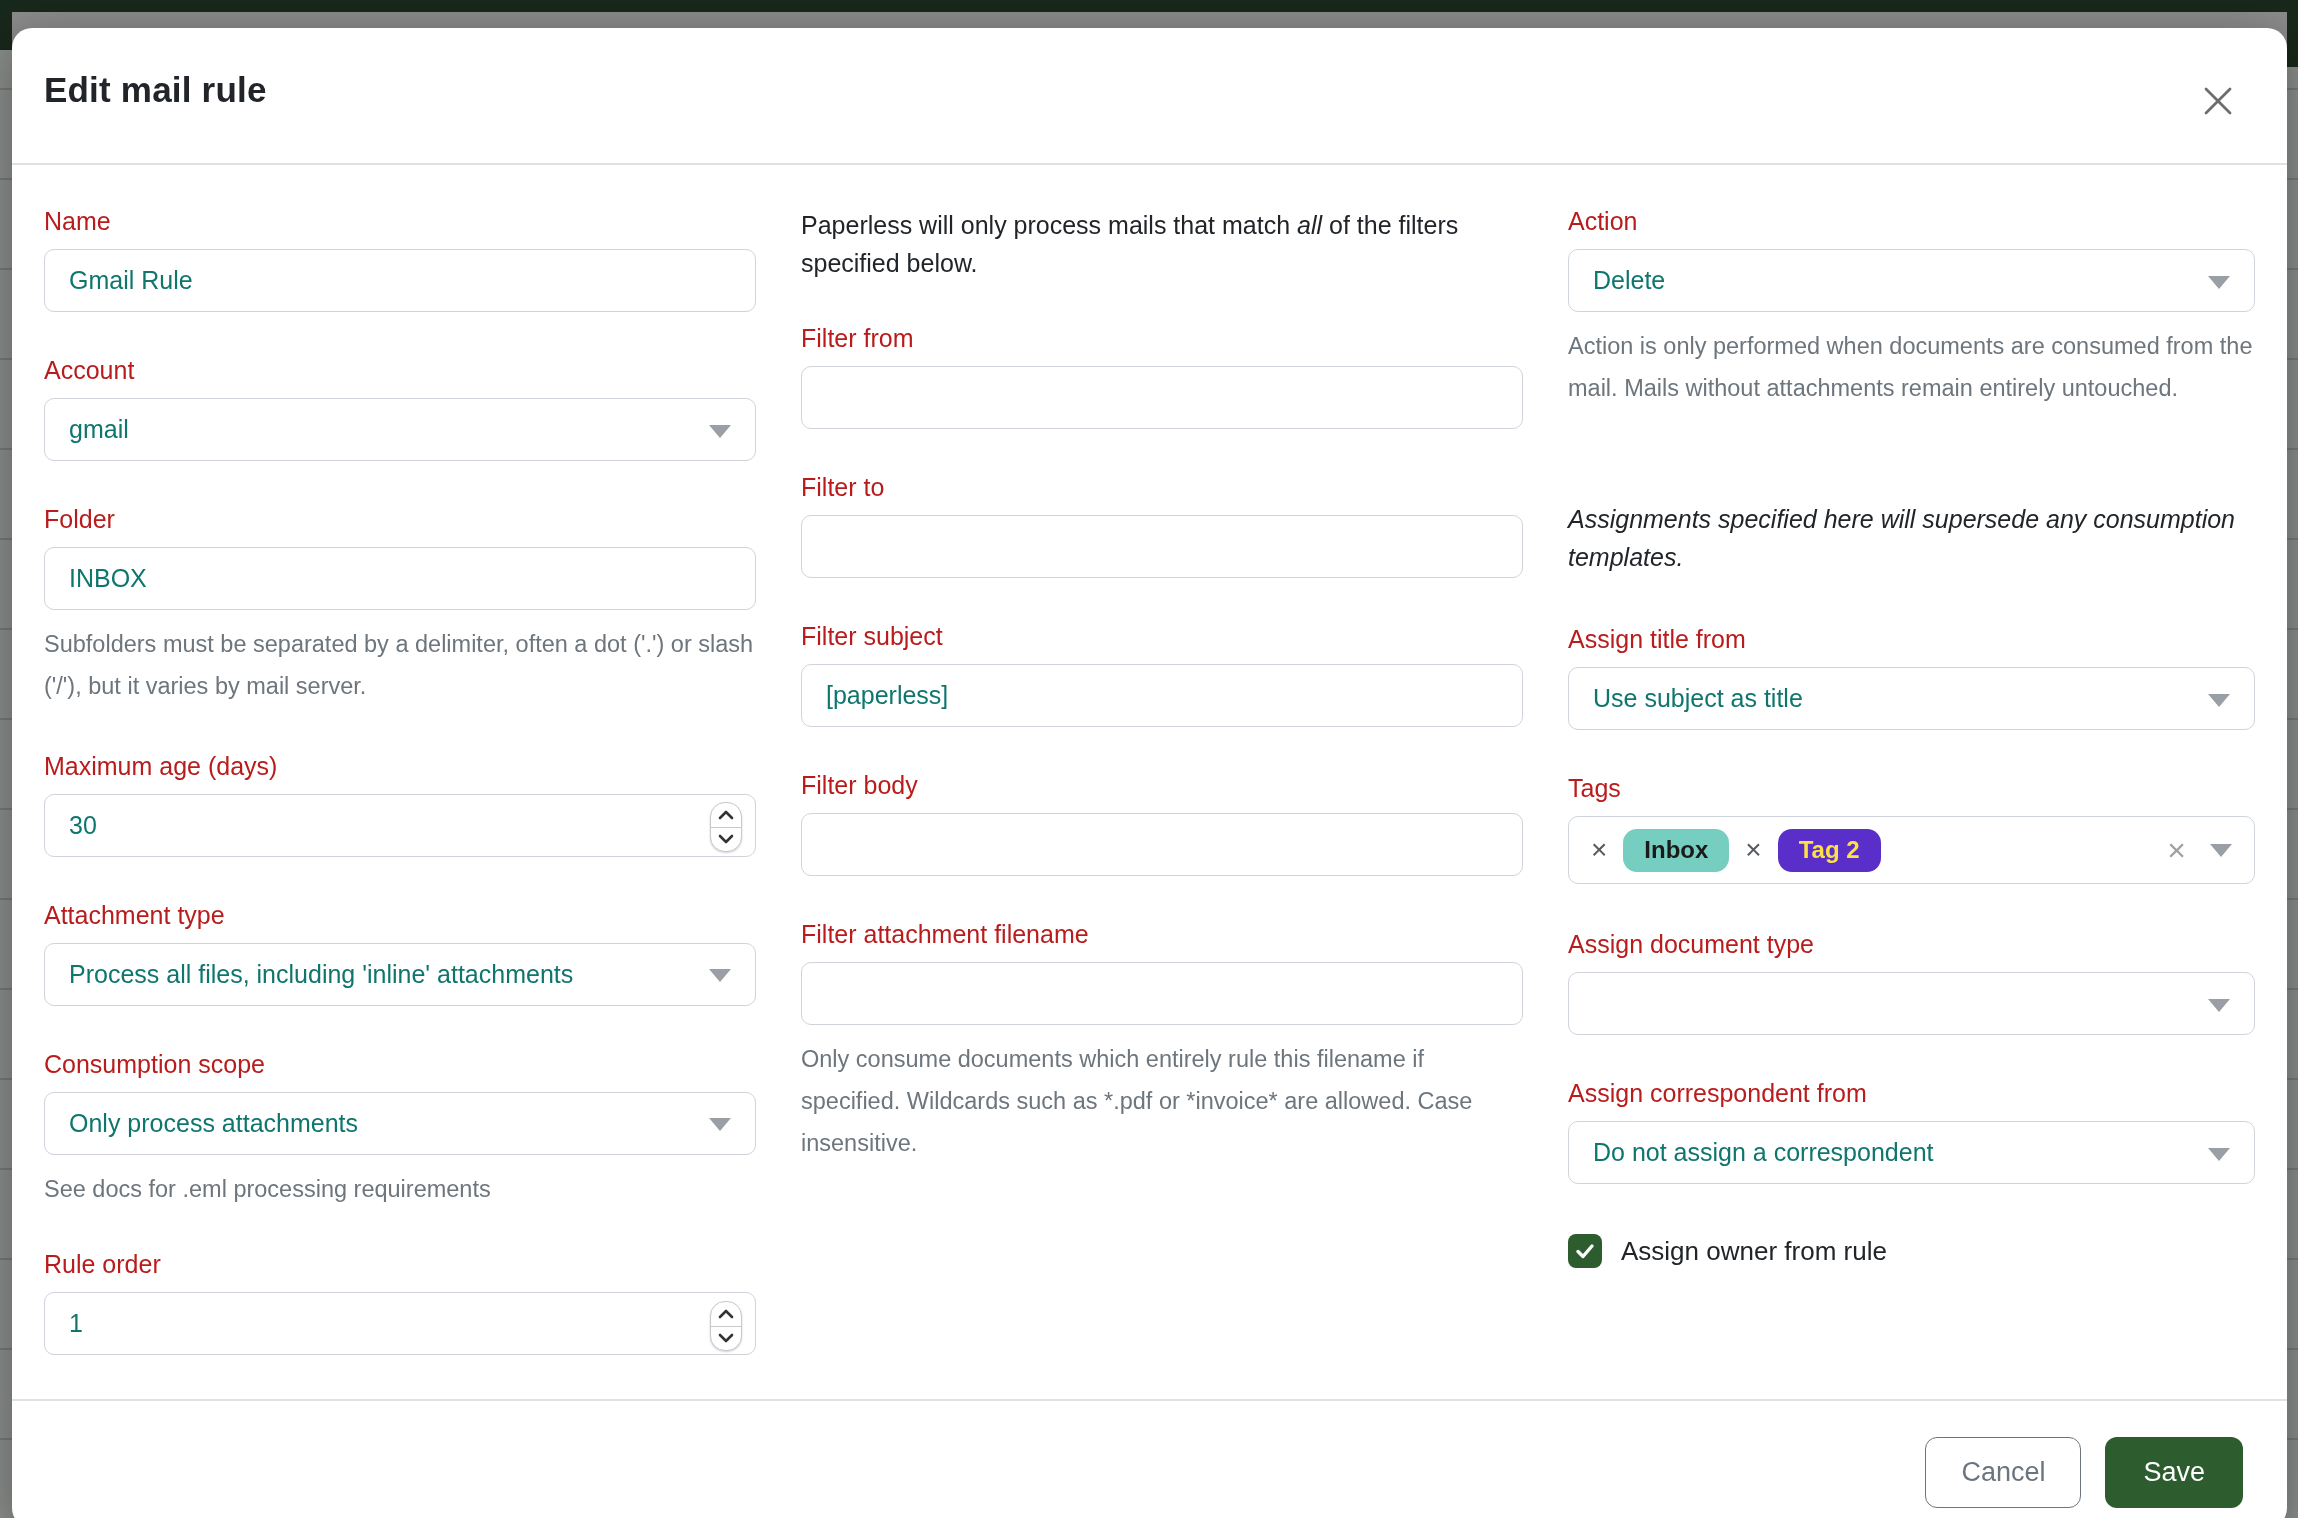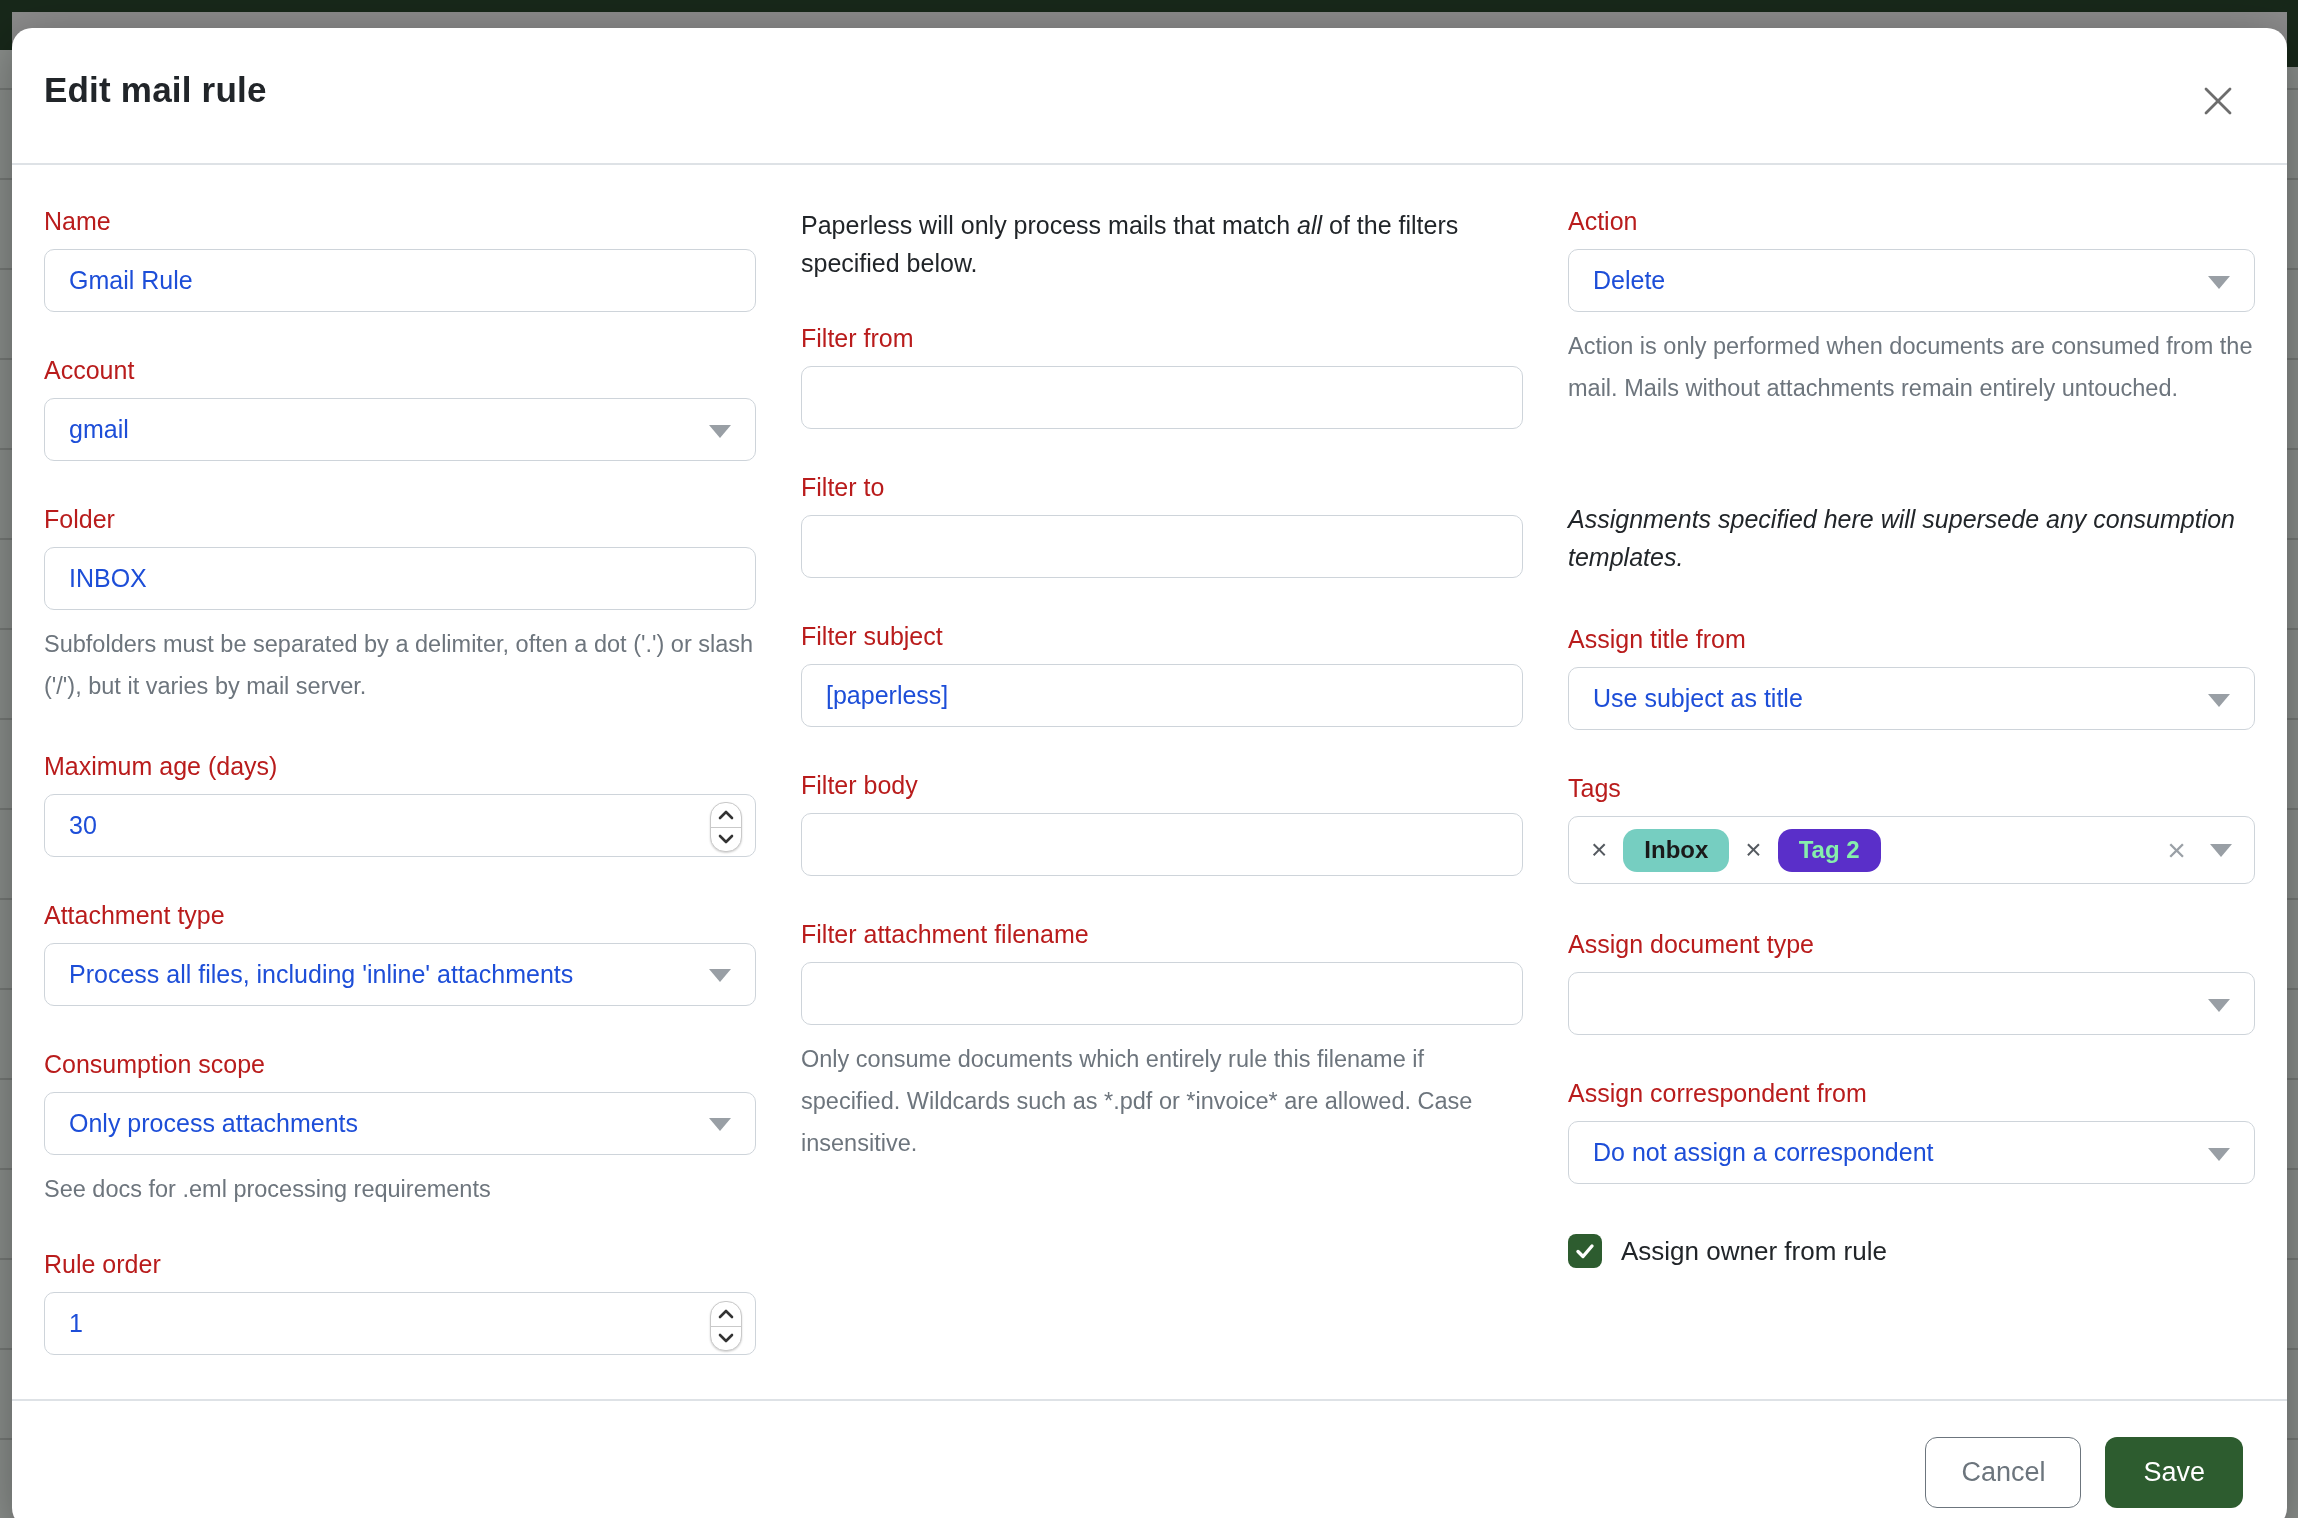--- a/index.html
+++ b/index.html
@@ -40,21 +40,21 @@
     display:grid;
     grid-template-columns:712px 722px 1fr;
     column-gap:45px;
   }
 
   .field { margin-bottom:44px; position:relative; }
   .field-label { display:block; font-size:25px; margin-bottom:13px; color:#b91c1c; }
   .control {
     width:100%; height:63px;
     border:1.5px solid #ced4da; border-radius:10px;
-    font-size:25px; color:#1d4ed8;
+    font-size:25px; color:#0f766e;
     padding:0 24px;
     font-family:"Liberation Sans","DejaVu Sans",sans-serif;
     background:#fff;
     display:flex; align-items:center;
     outline:none;
   }
   input.control { display:block; line-height:59px; }
   .select { position:relative; padding-right:60px; cursor:pointer; }
   .caret {
     position:absolute; right:24px; top:50%; margin-top:-5px;
@@ -243,21 +243,21 @@
           <span class="caret"></span>
         </div>
       </div>
 
       <div class="field" style="margin-bottom:46px">
         <label class="field-label">Tags</label>
         <div class="tags-box">
           <span class="chip-remove">×</span>
           <span class="chip" style="background-color: rgb(118, 206, 193); color: rgb(26, 26, 26);">Inbox</span>
           <span class="chip-remove">×</span>
-          <span class="chip" style="background-color: rgb(90, 47, 201); color: #86efac;">Tag 2</span>
+          <span class="chip" style="background-color: rgb(90, 47, 201); color: #fde047;">Tag 2</span>
           <span class="tags-right">
             <span class="tags-clear">×</span>
             <span class="tags-caret"></span>
           </span>
         </div>
       </div>
 
       <div class="field">
         <label class="field-label">Assign document type</label>
         <div class="control select">

